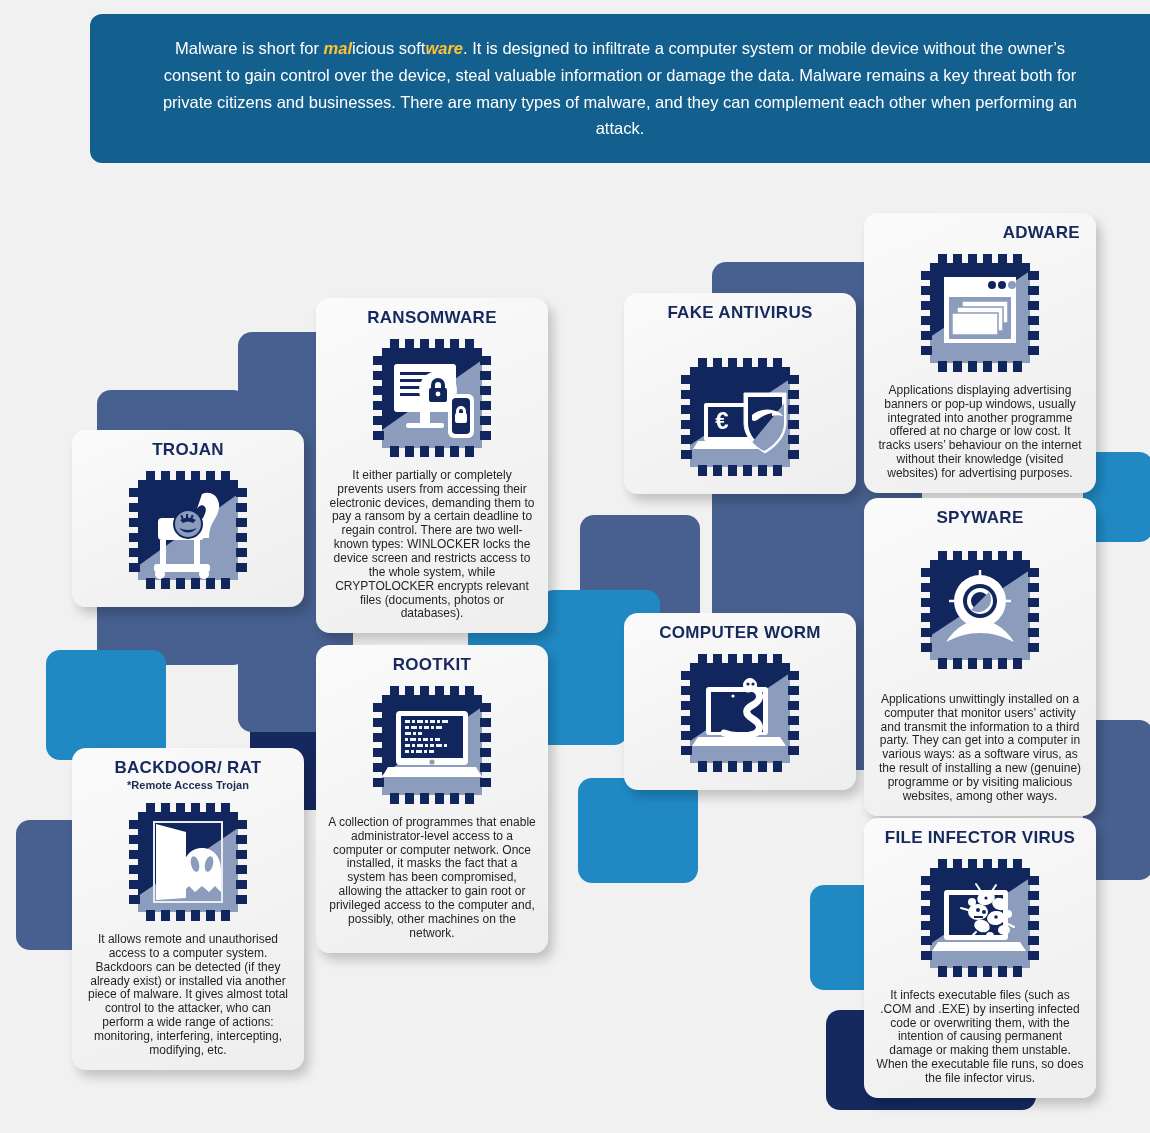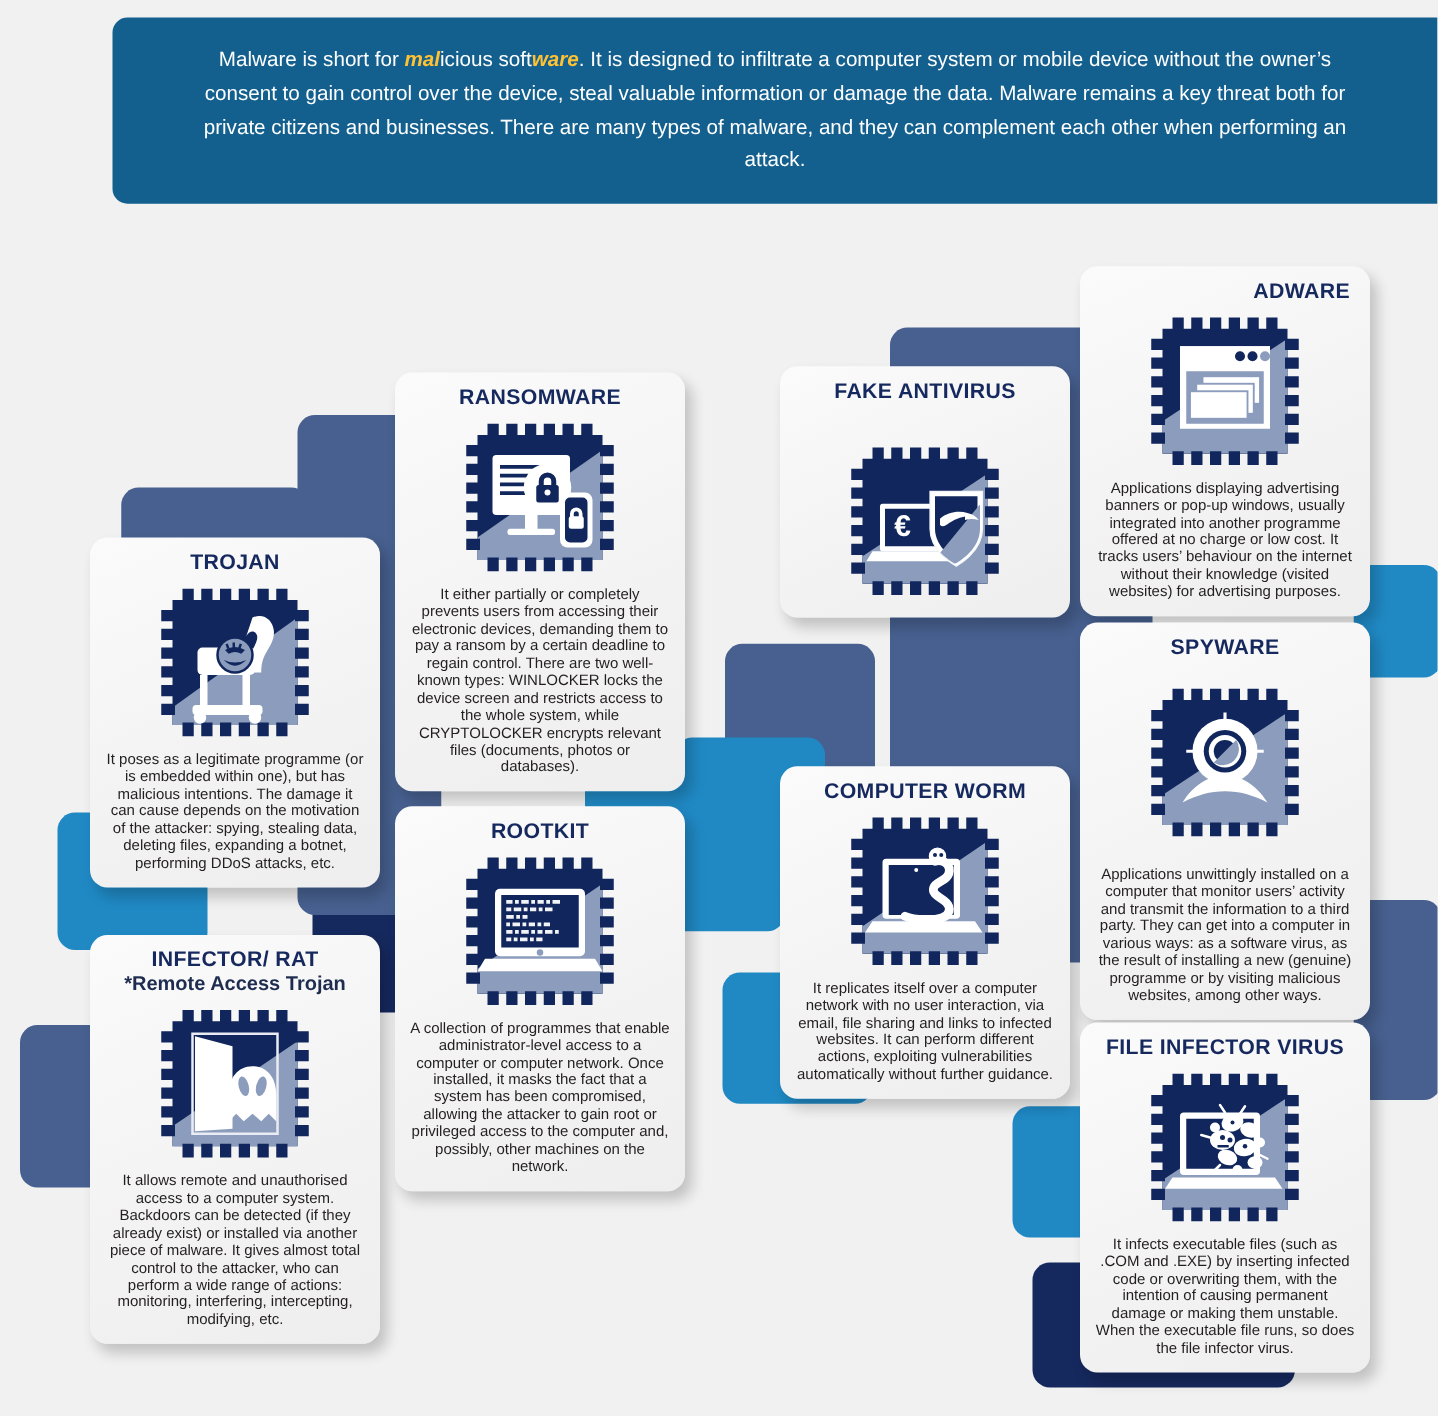--- a/index.html
+++ b/index.html
@@ -43,21 +43,21 @@
     box-sizing:border-box;
     padding:11px 12px 12px 12px;
     display:flex;flex-direction:column;align-items:center;
     z-index:5;
   }
   .card-title{
     color:#16295e;font-weight:bold;font-size:17px;letter-spacing:.3px;
     text-align:center;line-height:1.05;margin:0 0 2px 0;
   }
   .card-sub{
-    color:#1d2c4f;font-weight:bold;font-size:16px;text-align:center;
+    color:#1d2c4f;font-weight:bold;font-size:11px;text-align:center;
     margin:0 0 2px 0;line-height:1.1;
   }
   .card-body{
     color:#231f20;font-size:12px;line-height:1.155;text-align:center;
     margin:6px 0 0 0;
   }
 
   
   .chip{position:relative;margin:5px 0 1px 0;}
   .chip svg{display:block;}
@@ -153,25 +153,24 @@
           <g fill="#10265c">
             <path d="M56 54 q8 -5 16 0 l-3 3 q-5 -3 -10 0 z"></path>
             <path d="M55 62 q9 9 18 0 q-9 4 -18 0 z"></path>
             <rect x="62" y="48" width="2" height="5"></rect>
               <rect x="57" y="49" width="2" height="4" transform="rotate(-20 58 51)"></rect>
               <rect x="67" y="49" width="2" height="4" transform="rotate(20 68 51)"></rect>
           </g>
         </g>
       </svg>
     </div>
-    <div class="card-body">It poses as a legitimate programme (or is embedded within one), but has malicious intentions. The damage it can cause depends on the motivation of the attacker: spying, stealing data, deleting files, expanding a botnet, performing DDoS attacks, etc.</div>
   </div>
 
   <div class="card" style="left:72px;top:748px;width:232px;">
-    <div class="card-title">INFECTOR/ RAT</div>
+    <div class="card-title">BACKDOOR/ RAT</div>
     <div class="card-sub">*Remote Access Trojan</div>
     <div class="chip">
       <svg width="128" height="128" viewBox="0 0 128 128" aria-hidden="true">
         <defs>
             <clipPath id="cp1">
               <rect x="14" y="14" width="100" height="100"></rect>
             </clipPath>
           </defs>
         <rect x="14" y="14" width="100" height="100" fill="#10265c"></rect>
         <g clip-path="url(#cp1)">
@@ -486,21 +485,20 @@
           <path d="M72 40 c8 -2 13 4 11 10 c-2 6 -10 6 -12 11 c-2 6 6 8 10 12 c4 4 3 10 -3 12 c-8 3 -22 2 -30 -1" fill="none" stroke-width="7" stroke-linecap="round"></path>
           <circle cx="74" cy="36" r="6.5"></circle>
         </g>
         <g fill="#10265c">
             <circle cx="72" cy="35" r="1.6"></circle>
             <circle cx="77" cy="35" r="1.6"></circle>
           </g>
         <circle cx="57" cy="47" r="1.6" fill="#ffffff"></circle>
       </svg>
     </div>
-    <div class="card-body">It replicates itself over a computer network with no user interaction, via email, file sharing and links to infected websites. It can perform different actions, exploiting vulnerabilities automatically without further guidance.</div>
   </div>
 
   <div class="card" style="left:864px;top:213px;width:232px;">
     <div class="card-title t-right">ADWARE</div>
     <div class="chip">
       <svg width="128" height="128" viewBox="0 0 128 128" aria-hidden="true">
         <defs>
             <clipPath id="cp6">
               <rect x="14" y="14" width="100" height="100"></rect>
             </clipPath>

